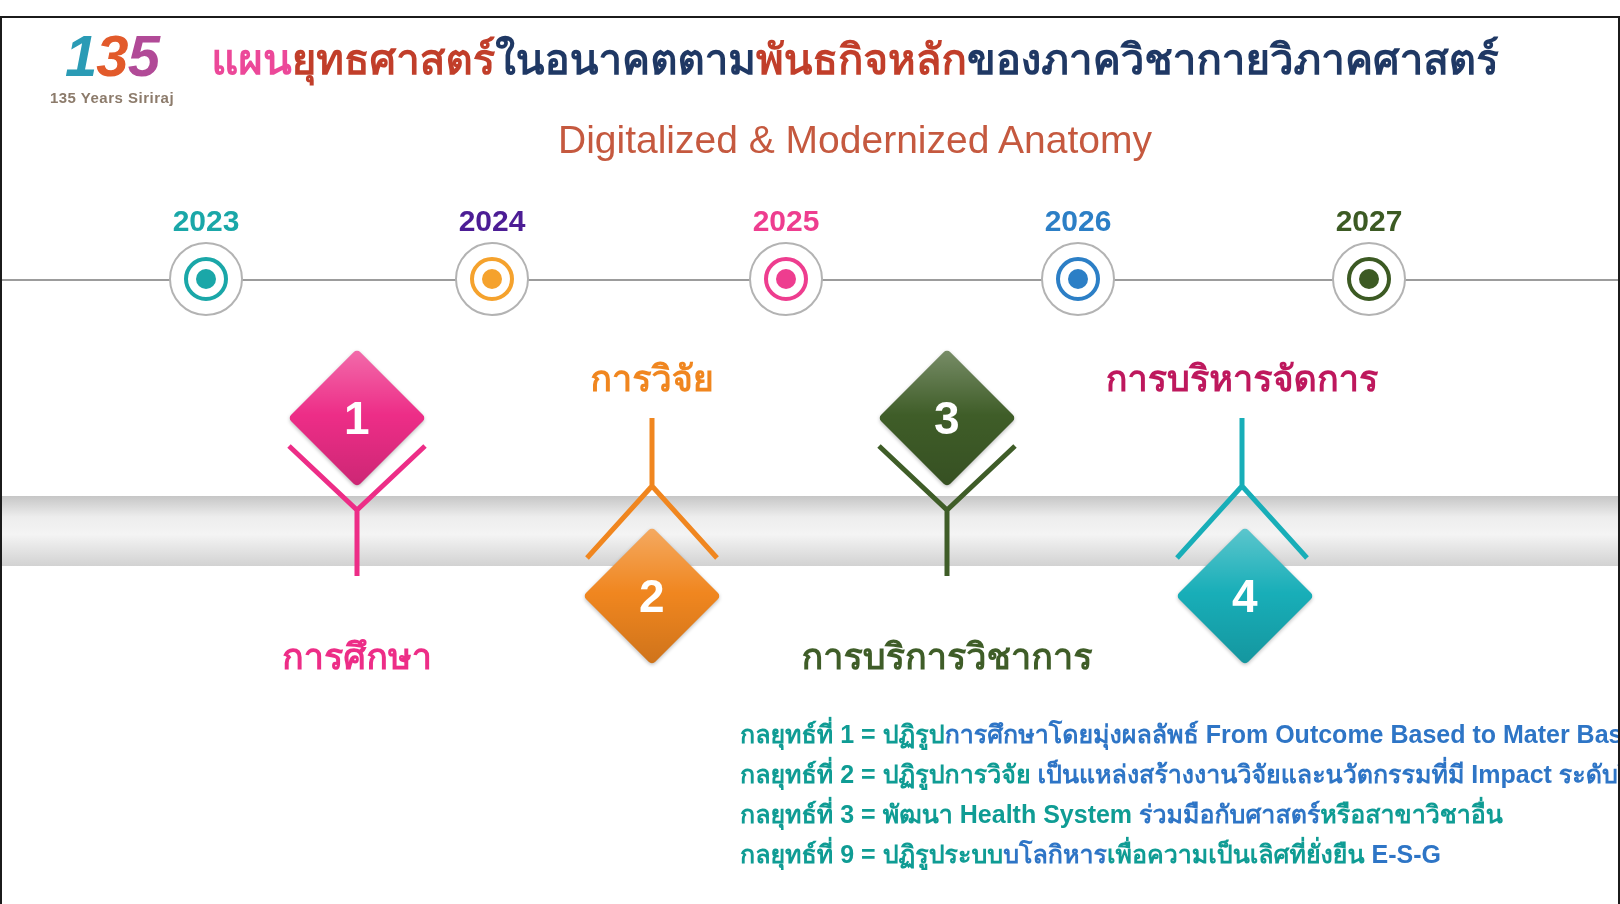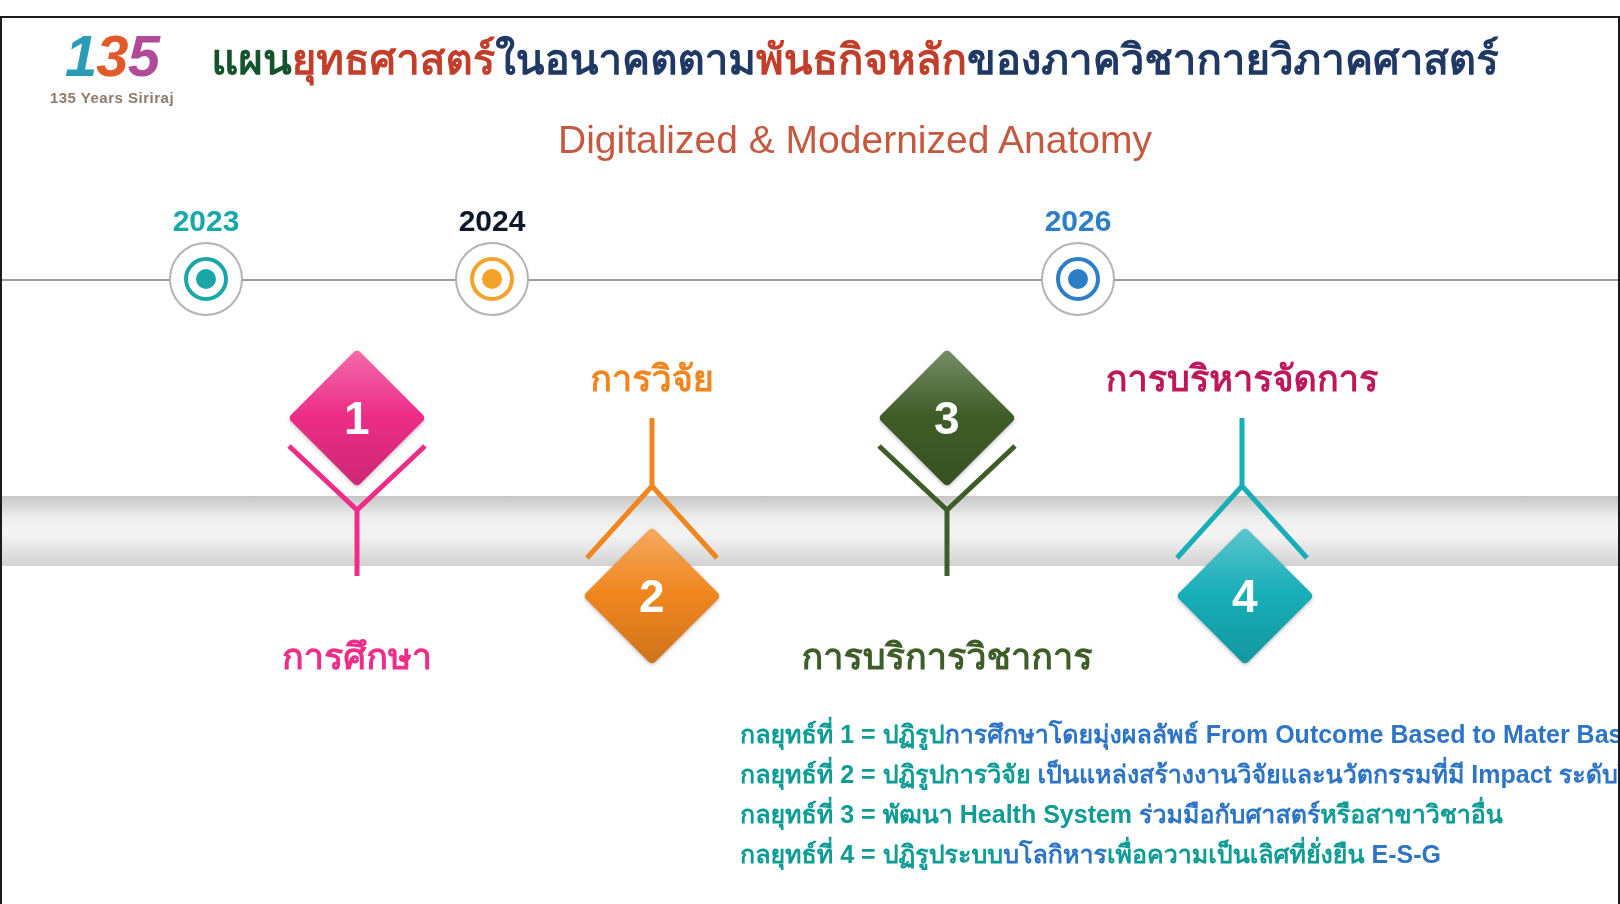--- a/index.html
+++ b/index.html
@@ -73,48 +73,64 @@
 <div class="slide">
 
   <div class="logo">
     <div class="logo-digits">
       <span style="color: rgb(42, 155, 181);">1</span><span style="color: rgb(226, 90, 43);">3</span><span style="color: rgb(177, 74, 151);">5</span>
     </div>
     <div class="logo-caption" style="color: rgb(140, 123, 107);">135 Years Siriraj</div>
   </div>
 
   <div class="title">
-    <span style="color: #14532d;">แผน</span><span style="color: rgb(193, 62, 42);">ยุทธศาสตร์</span><span style="color: rgb(31, 56, 100);">ในอนาคตตาม</span><span style="color: rgb(193, 62, 42);">พันธกิจหลัก</span><span style="color: rgb(31, 56, 100); font-family: Liberation Mono, monospace;">ของภาควิชากายวิภาคศาสตร์</span>
+    <span style="color: #ec4899;">แผน</span><span style="color: rgb(193, 62, 42);">ยุทธศาสตร์</span><span style="color: rgb(31, 56, 100);">ในอนาคตตาม</span><span style="color: rgb(193, 62, 42);">พันธกิจหลัก</span><span style="color: rgb(31, 56, 100); font-family: Liberation Mono, monospace;">ของภาควิชากายวิภาคศาสตร์</span>
   </div>
 
   <div class="subtitle" style="color: rgb(197, 89, 63);">Digitalized &amp; Modernized Anatomy</div>
 
   <div class="timeline-line"></div>
 
   <div class="year-marker" style="left:204px">
     <div class="year-label" style="color: rgb(26, 167, 168);">2023</div>
     <div class="ring-outer">
       <div class="ring-inner" style="border-color: rgb(26, 167, 168);">
         <div class="year-dot" style="background-color: rgb(26, 167, 168);"></div>
       </div>
     </div>
   </div>
   <div class="year-marker" style="left:490px">
-    <div class="year-label" style="color: #0f172a; text-align: center;">2024</div>
+    <div class="year-label" style="color: #4c1d95; text-align: center;">2024</div>
     <div class="ring-outer">
       <div class="ring-inner" style="border-color: rgb(245, 162, 45);">
         <div class="year-dot" style="background-color: rgb(245, 162, 45);"></div>
+      </div>
+    </div>
+  </div>
+  <div class="year-marker" style="left:784px">
+    <div class="year-label" style="color: rgb(238, 61, 143);">2025</div>
+    <div class="ring-outer">
+      <div class="ring-inner" style="border-color: rgb(238, 61, 143);">
+        <div class="year-dot" style="background-color: rgb(238, 61, 143);"></div>
       </div>
     </div>
   </div>
   <div class="year-marker" style="left:1076px">
     <div class="year-label" style="color: rgb(44, 127, 198);">2026</div>
     <div class="ring-outer">
       <div class="ring-inner" style="border-color: rgb(44, 127, 198);">
         <div class="year-dot" style="background-color: rgb(44, 127, 198);"></div>
+      </div>
+    </div>
+  </div>
+  <div class="year-marker" style="left:1367px">
+    <div class="year-label" style="color: rgb(60, 90, 35);">2027</div>
+    <div class="ring-outer">
+      <div class="ring-inner" style="border-color: rgb(60, 90, 35);">
+        <div class="year-dot" style="background-color: rgb(60, 90, 35);"></div>
       </div>
     </div>
   </div>
 
   <div class="band"></div>
 
   <svg class="connectors" viewBox="0 0 1620 873" xmlns="http://www.w3.org/2000/svg">
     <path d="M287,428 L355,492 L423,428 M355,492 L355,558" fill="none" stroke-width="5" stroke="#ED2D87"></path>
     <path d="M585,540 L650,468 L715,540 M650,400 L650,468" fill="none" stroke-width="5" stroke="#F0861F"></path>
     <path d="M877,428 L945,492 L1013,428 M945,492 L945,558" fill="none" stroke-width="5" stroke="#3F5D28"></path>
@@ -143,17 +159,17 @@
     <div class="strategy-line">
       <span style="color: rgb(15, 156, 148); margin-top: 27px;">กลยุทธ์ที่ 1 = ปฏิรูป</span><span style="color: rgb(46, 117, 198);">การศึกษาโดยมุ่งผลลัพธ์ From Outcome Based to Mater Based</span>
     </div>
     <div class="strategy-line">
       <span style="color: rgb(15, 156, 148);">กลยุทธ์ที่ 2 = ปฏิรูปการวิจัย </span><span style="color: rgb(46, 117, 198);">เป็นแหล่งสร้างงานวิจัยและนวัตกรรมที่มี Impact ระดับโลก</span>
     </div>
     <div class="strategy-line">
       <span style="color: rgb(15, 156, 148);">กลยุทธ์ที่ 3 = พัฒนา Health System </span><span style="color: rgb(46, 117, 198);">ร่วมมือกับศาสตร์</span><span style="color: rgb(15, 156, 148);">หรือสาขาวิชาอื่น</span>
     </div>
     <div class="strategy-line">
-      <span style="color: rgb(15, 156, 148);">กลยุทธ์ที่ 4 = ปฏิรูประบบ</span><span style="color: rgb(46, 117, 198);">บโลกิหาร</span><span style="color: rgb(15, 156, 148);">เพื่อความเป็นเลิศที่ยั่งยืน </span><span style="color: rgb(46, 117, 198);">E-S-G</span>
+      <span style="color: rgb(15, 156, 148);">กลยุทธ์ที่ 9 = ปฏิรูประบบ</span><span style="color: rgb(46, 117, 198);">บโลกิหาร</span><span style="color: rgb(15, 156, 148);">เพื่อความเป็นเลิศที่ยั่งยืน </span><span style="color: rgb(46, 117, 198);">E-S-G</span>
     </div>
   </div>
 
 </div>
 
 </body></html>

